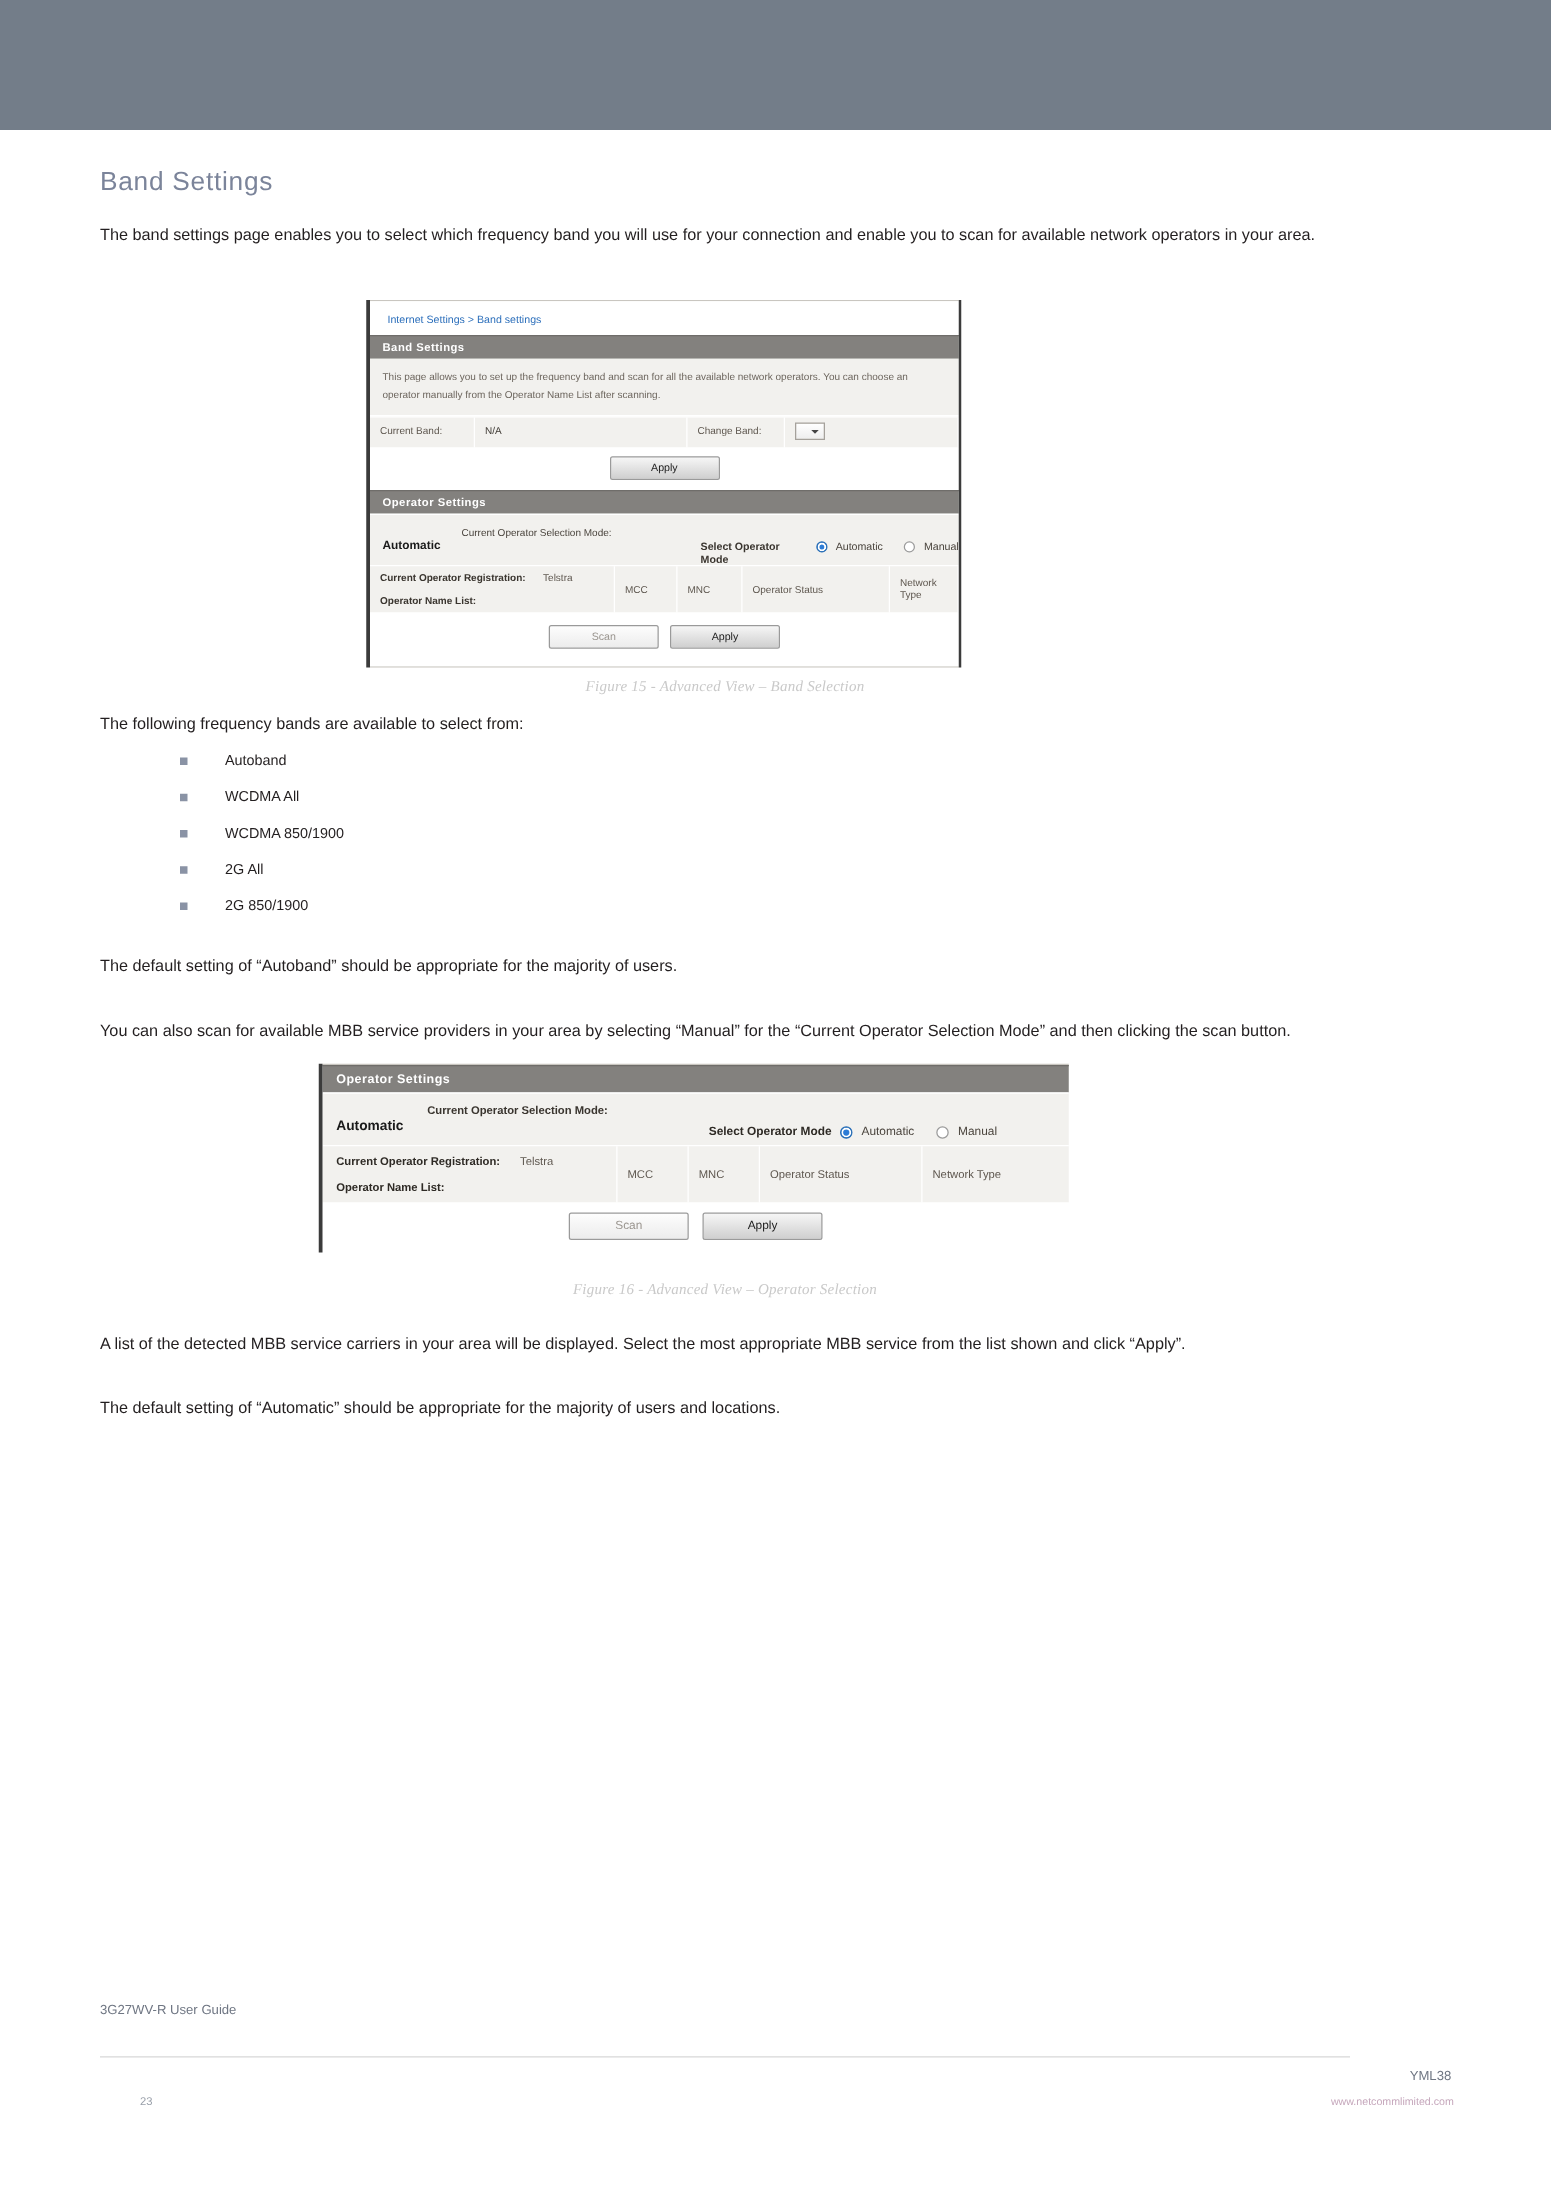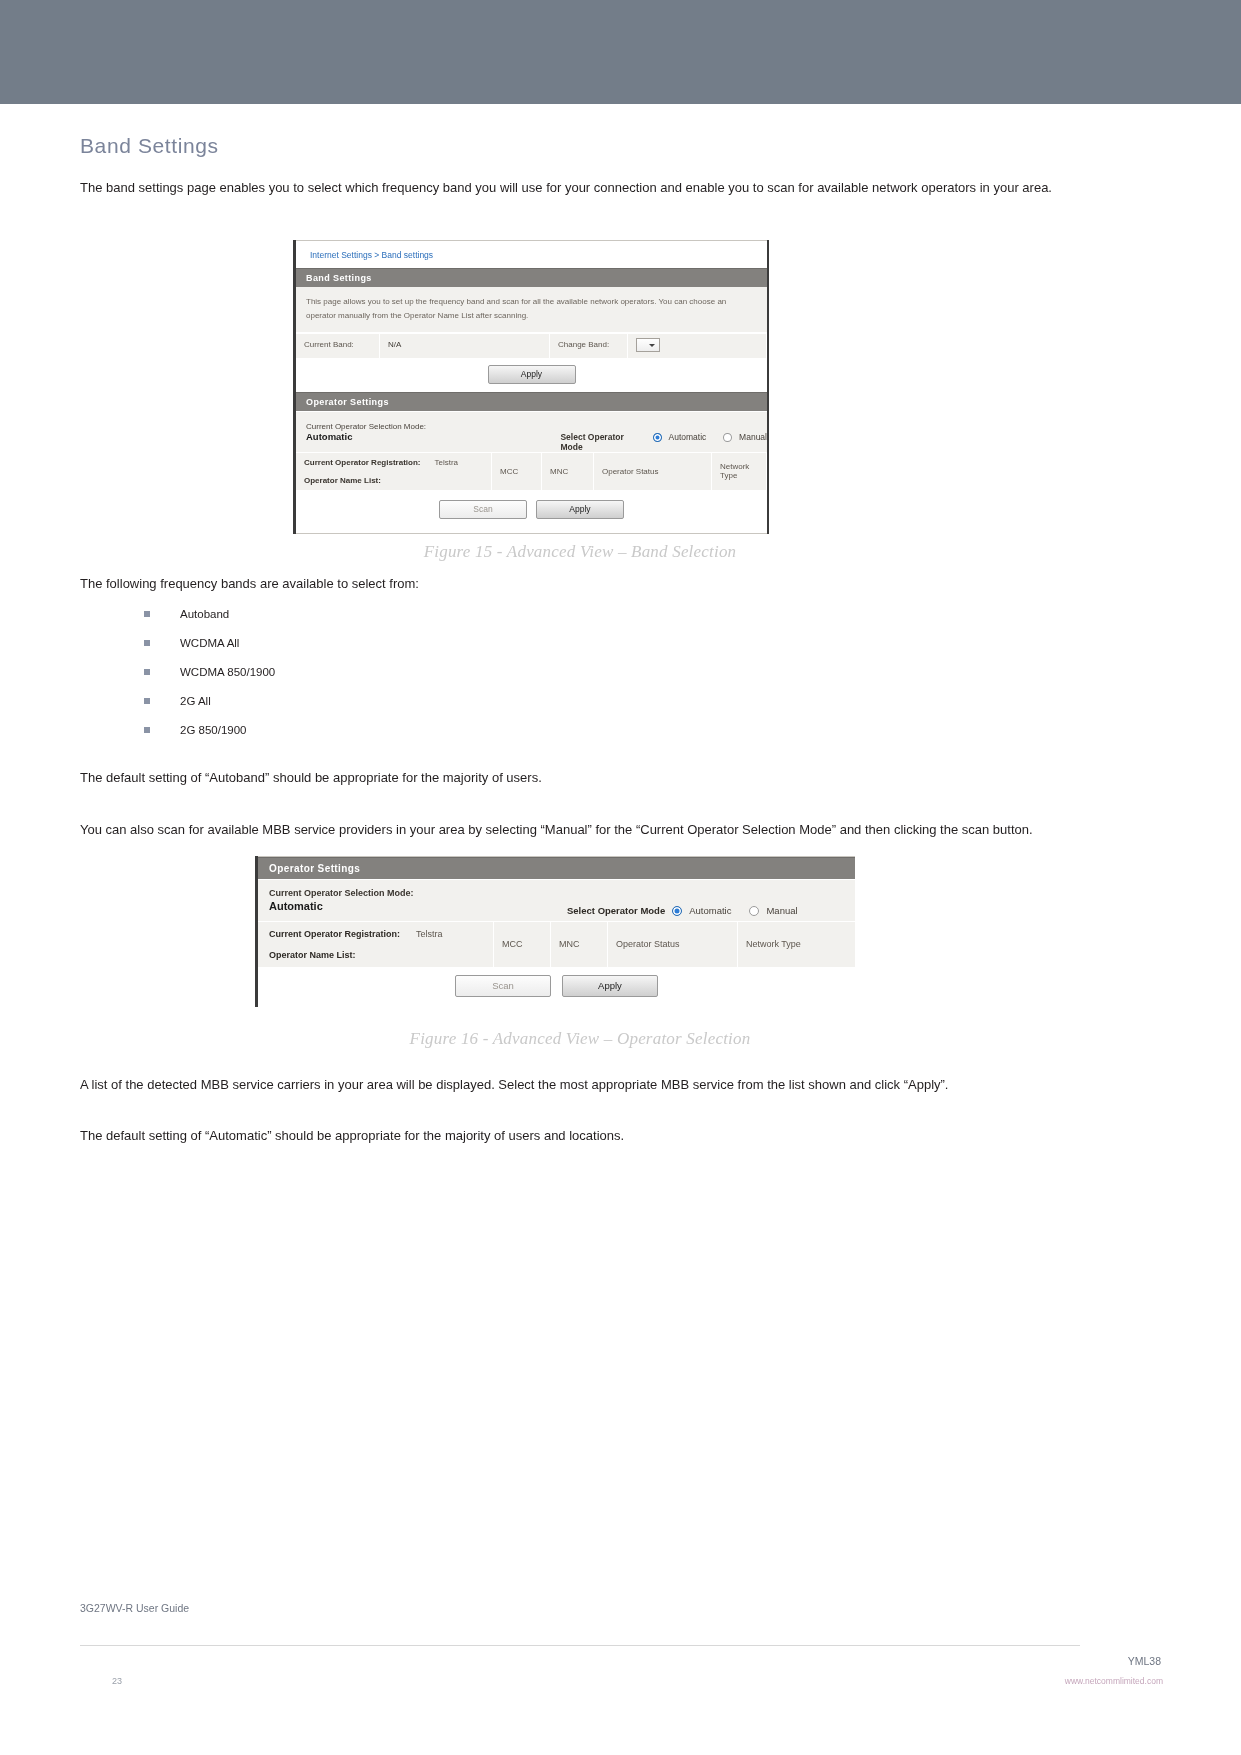--- a/index.html
+++ b/index.html
@@ -38,21 +38,21 @@
   ul.band-list li{
     font-size:11.5px; color:#231f20; margin:0 0 14px 0;
     padding-left:100px; position:relative; line-height:1.3;
   }
   ul.band-list li .sq{
     position:absolute; left:64px; top:4px;
     width:6px; height:6px; background:#8a93a5; display:block;
   }
 
   .caption{
-    font-size:17px; color:#c9c9c9; font-style:italic;
+    font-size:12px; color:#c9c9c9; font-style:italic;
     text-align:center; margin-top:8px; letter-spacing:0.2px;
     font-family:"Liberation Serif", serif;
   }
 
   
   .shot{ position:relative; margin:0 auto; }
   .shot .leftbar{
     position:absolute; left:0; top:0; bottom:0; width:3px; background:#3b3b3b;
   }
   .shot .rightbar{
@@ -94,21 +94,21 @@
   }
   .btn.primary{
     background:linear-gradient(#f6f6f6,#cfcfcf);
     color:#1c1c1c; font-weight:normal;
   }
   .opmode{
     display:flex; align-items:center; background:#f2f1ee;
     border-top:1px solid #ffffff;
   }
   .opmode .left{ padding:6px 8px 6px 10px; }
-  .lbl-sm{ font-size:8px; color:#4a443d; }
+  .lbl-sm{ font-size:8px; color:#4a443d;text-align:center; }
   .lbl-bold{ font-size:9.5px; color:#1a1a1a; font-weight:bold; }
   .radiogrp{ display:flex; align-items:flex-start; gap:7px; font-size:8.5px; color:#4a443d;margin-top:20px; }
   .radio{
     width:7px; height:7px; border-radius:50%; border:1px solid #9b9b9b;
     background:#ffffff; display:inline-block; position:relative; top:1px;
   }
   .radio.on{ background:#2d7cd6; border-color:#2b6fb5; box-shadow:inset 0 0 0 1.5px #ffffff; }
   .selectbox{
     display:inline-block; width:22px; height:12px; border:1px solid #a5a19b;
     background:linear-gradient(#ffffff,#eeeeee); position:relative; vertical-align:middle;

